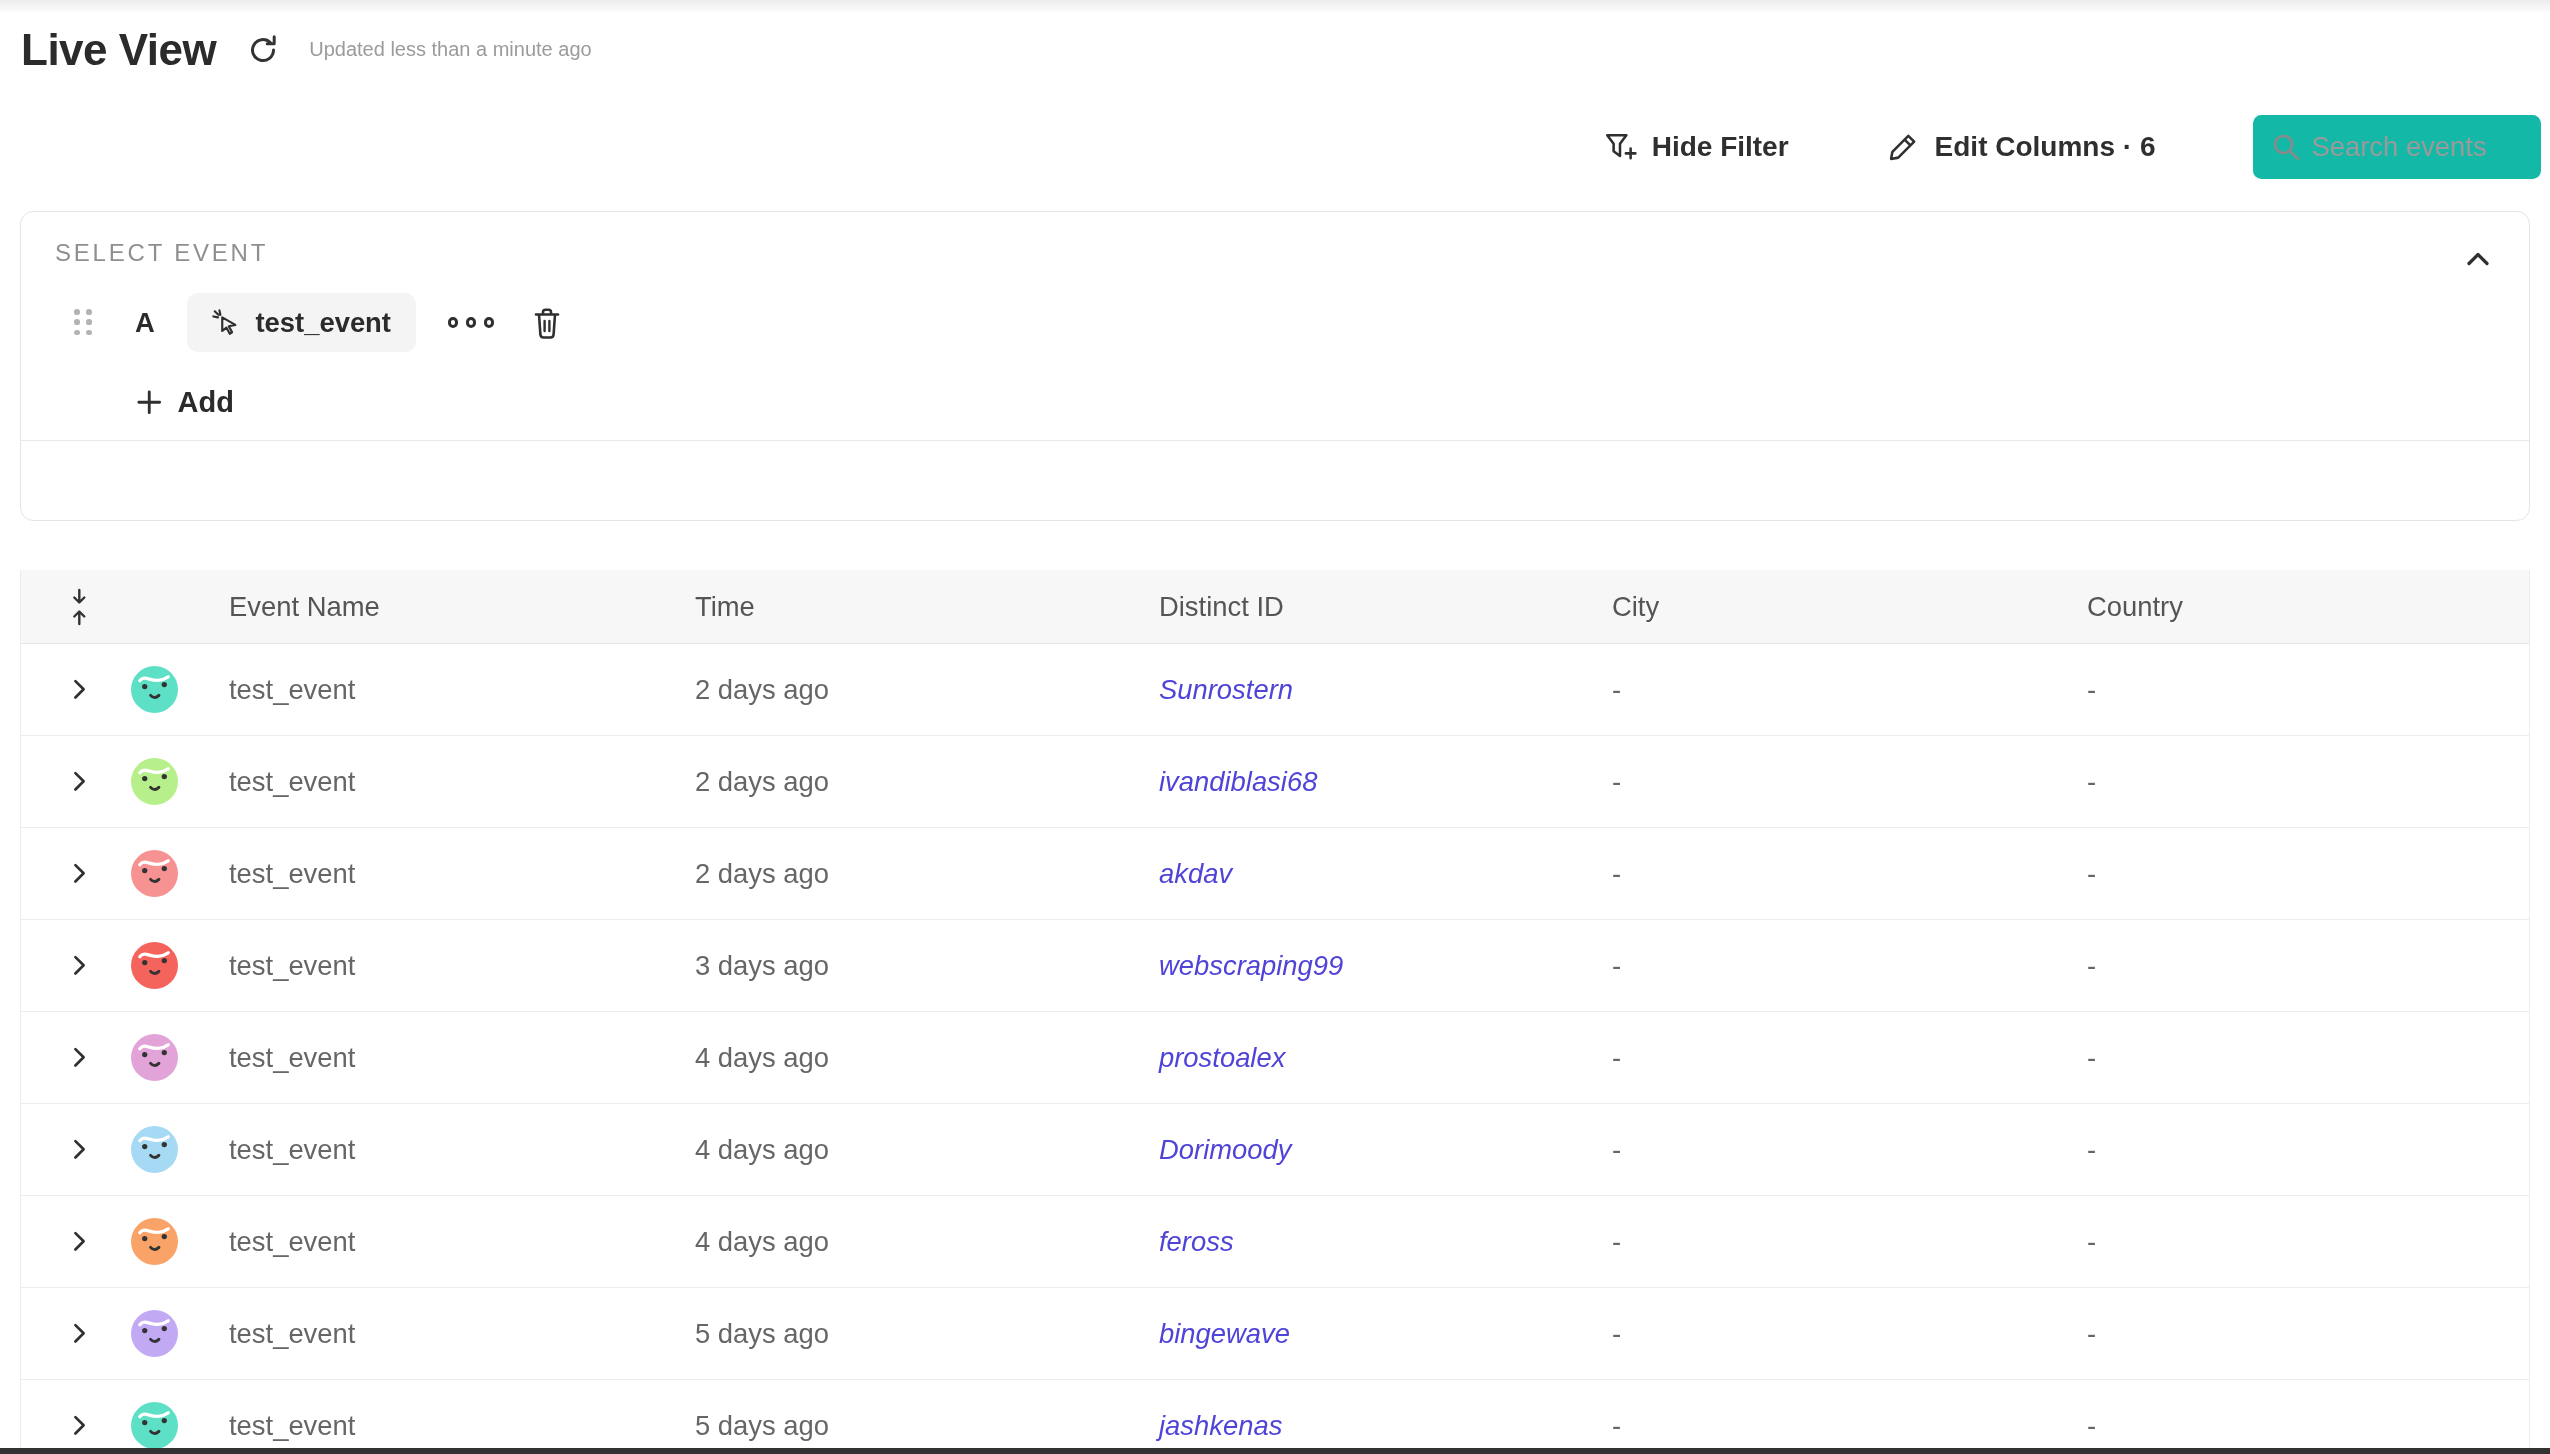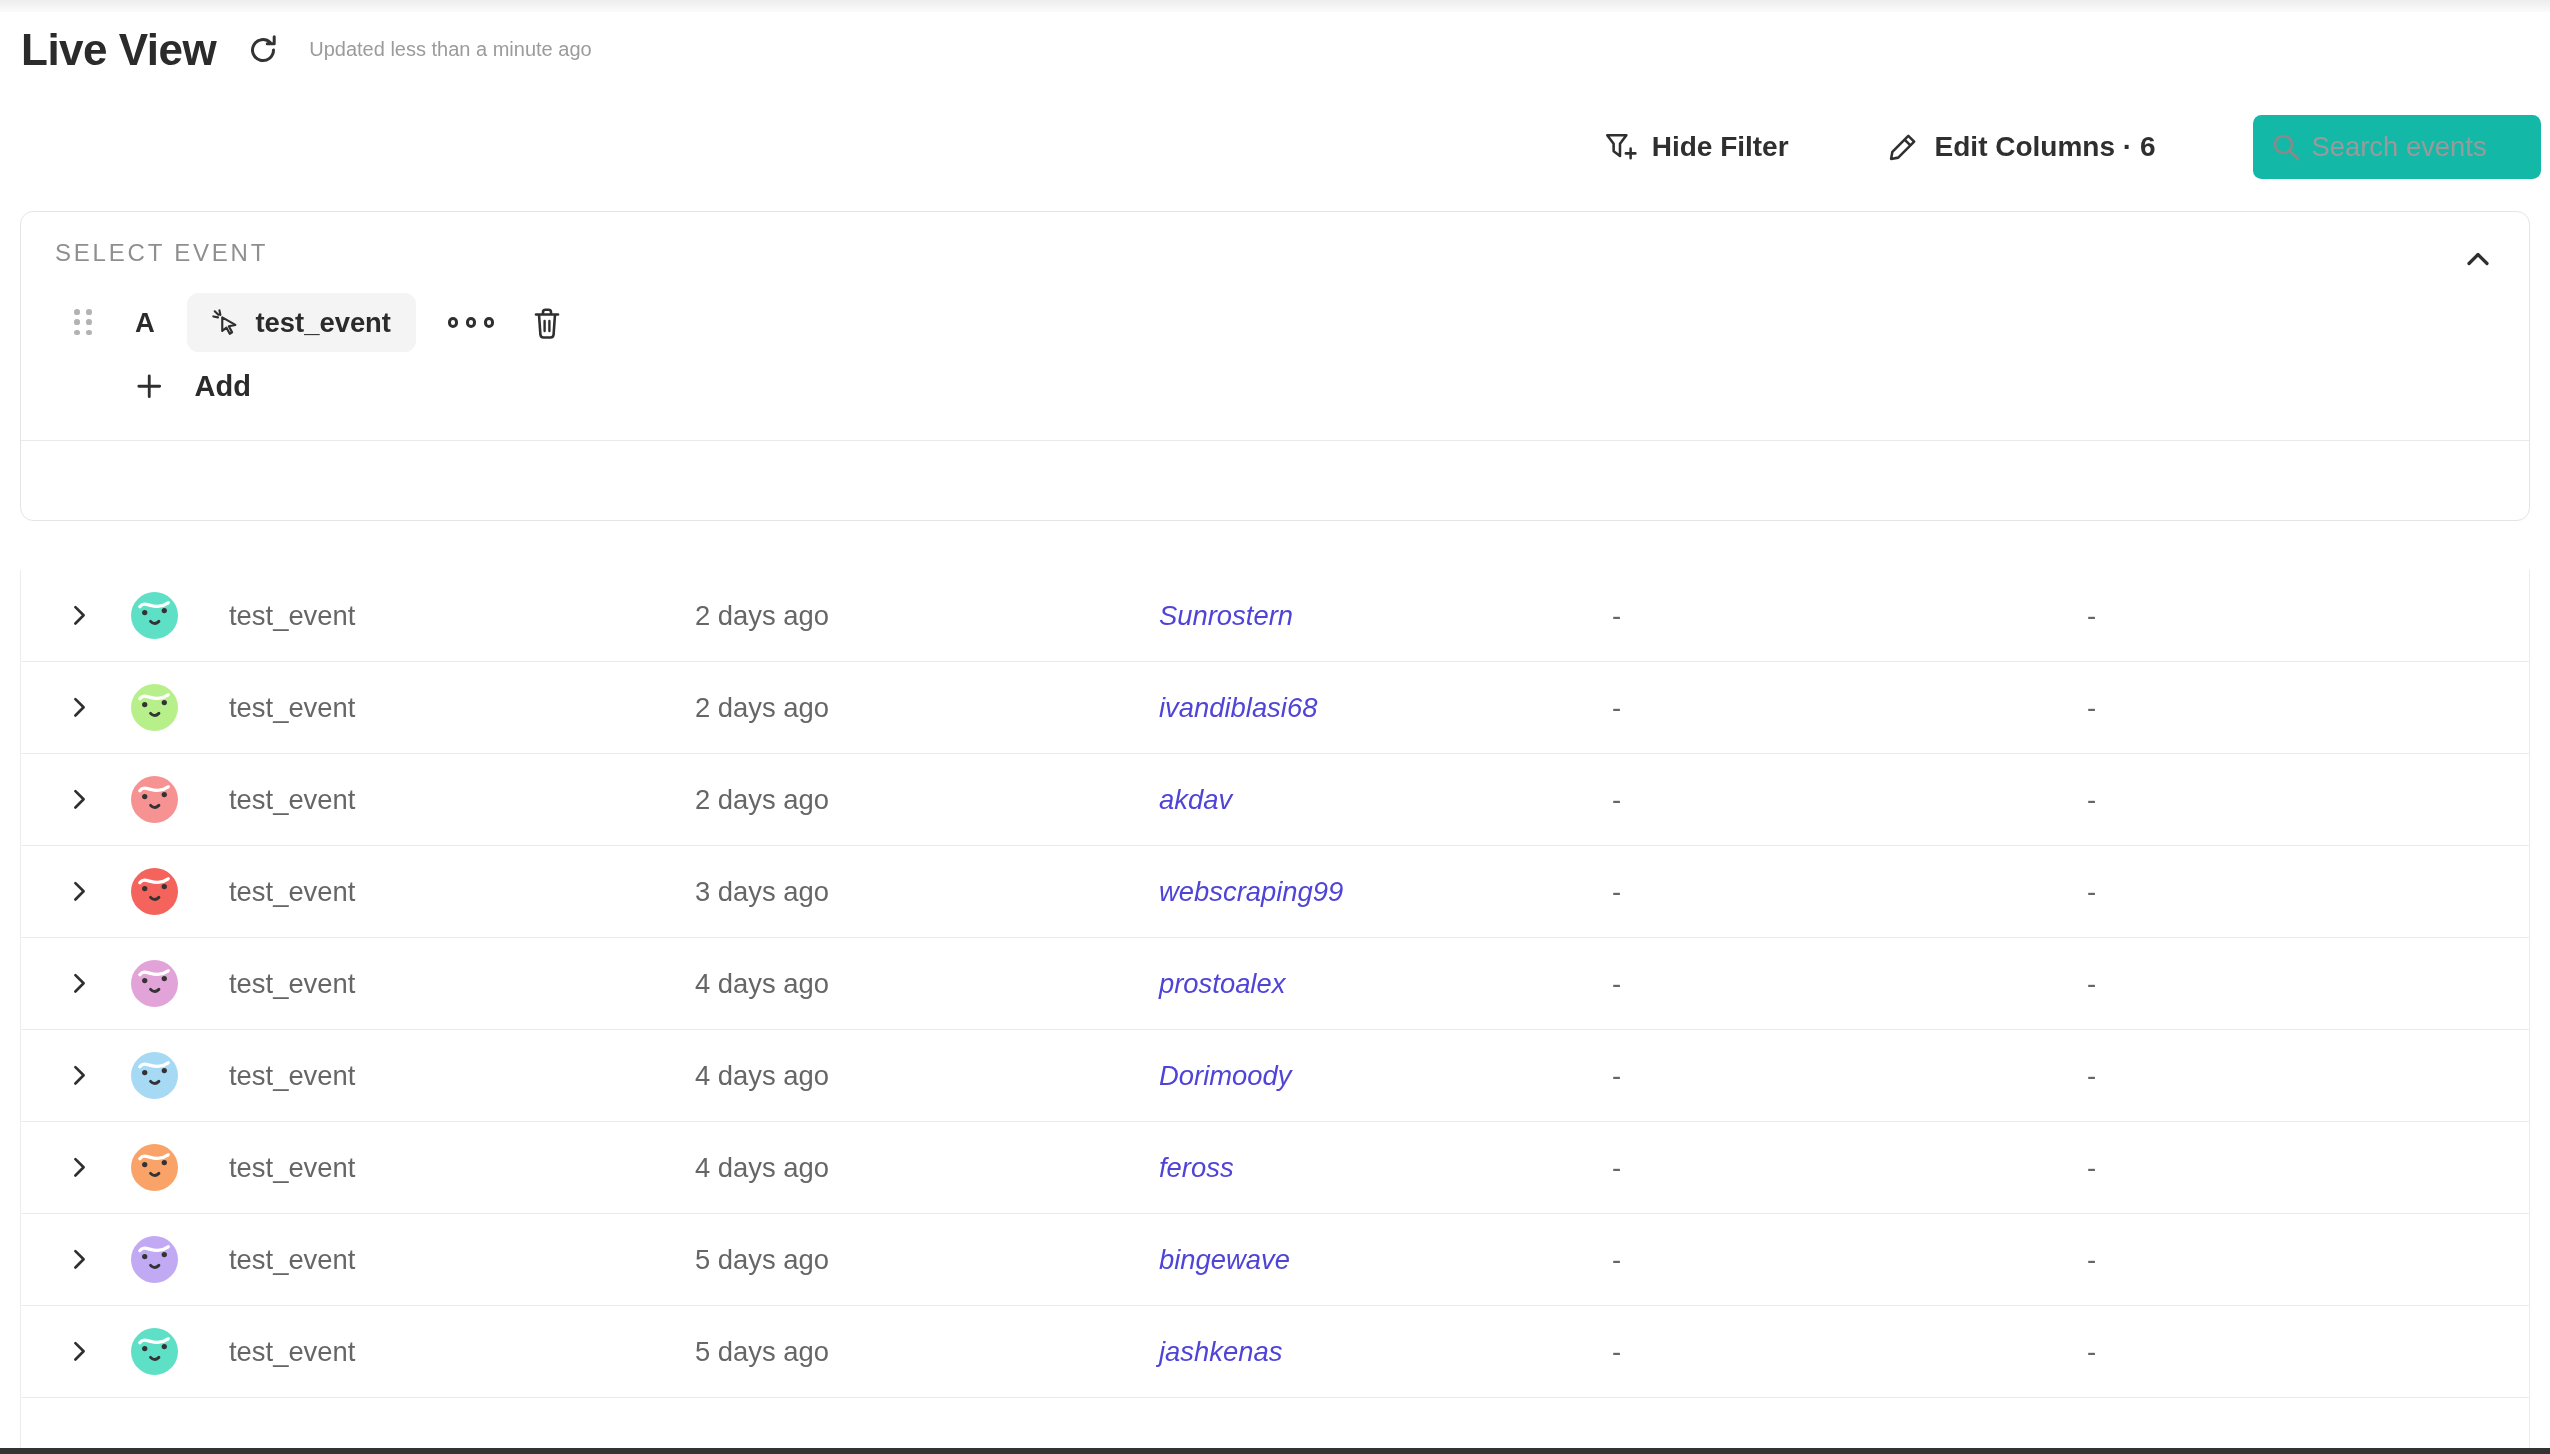--- a/index.html
+++ b/index.html
@@ -42,21 +42,21 @@
   .drag-handle { margin-left:19px; display:grid; grid-template-columns:repeat(2,6.6px); grid-auto-rows:6.6px;
                  gap:3.8px 5.7px; cursor:grab; }
   .drag-handle i { width:5.7px; height:5.7px; border-radius:50%; background:#b3b3b3; }
   .event-letter { width:28px; margin-left:38px; text-align:center; font-size:27.4px; font-weight:600; color:#2b2b2b; }
   .event-chip { margin-left:28px; display:flex; align-items:center; gap:14px; height:59px; padding:0 24.6px;
                 background:#f4f4f4; border:none; border-radius:11.4px; cursor:pointer;
                 font-family:inherit; font-size:27.4px; font-weight:600; color:#2b2b2b; }
   .more-dots { margin-left:32px; display:flex; gap:7.6px; background:transparent; border:none; cursor:pointer; }
   .more-dots i { width:10.4px; height:10.4px; border-radius:50%; border:3px solid #2f2f2f; }
   .trash-btn { margin-left:36px; background:transparent; border:none; cursor:pointer; display:grid; place-items:center; }
-  .add-row { margin-top:18px; margin-left:81px; display:flex; align-items:center; gap:32px;
+  .add-row { margin-top:34px; margin-left:81px; display:flex; align-items:center; gap:15px;
              background:transparent; border:none; cursor:pointer;
              font-family:inherit; font-size:29px; font-weight:600; color:#2b2b2b; }
   .divider { border-top:0.9px solid #e9e9e9; }
   .section-filters { height:80px; padding:0 34px; display:flex; align-items:center; }
 
   
   .table { position:absolute; left:20px; top:570px; width:2510px; bottom:0;
            border-left:0.9px solid var(--border); border-right:0.9px solid var(--border); overflow:hidden; }
   .tgrid { display:grid; grid-template-columns:95px 76px 503px 464px 453px 475px auto; align-items:center; }
   .thead { height:74px; background:#f7f7f7; border-bottom:0.9px solid #e5e5e5;
@@ -158,20 +158,36 @@
       <svg class="ic" width="26.5" height="26.5" viewBox="0 0 28 28" fill="none">
         <path d="M14 3 V25 M3 14 H25" stroke="#2f2f2f" stroke-width="3" stroke-linecap="round"></path>
       </svg>
       <span>Add</span>
     </button>
   </div>
   <div class="divider"></div>
 </div>
 
 <div class="table">
+  <div class="tgrid thead">
+    <div class="cell c-expand">
+      <button class="collapse-btn">
+        <svg class="ic" width="24.6" height="40" viewBox="0 0 24 40" fill="none">
+          <path d="M12 3 V15 M7 10.5 L12 15.5 L17 10.5" stroke="#333" stroke-width="2.4" stroke-linecap="round" stroke-linejoin="round"></path>
+          <path d="M12 37 V25 M7 29.5 L12 24.5 L17 29.5" stroke="#333" stroke-width="2.4" stroke-linecap="round" stroke-linejoin="round"></path>
+        </svg>
+      </button>
+    </div>
+    <div class="cell"></div>
+    <div class="cell h-name">Event Name</div>
+    <div class="cell">Time</div>
+    <div class="cell">Distinct ID</div>
+    <div class="cell">City</div>
+    <div class="cell">Country</div>
+  </div>
   <div id="table-body">
   <div class="tgrid trow">
     <div class="cell c-expand">
       <button class="row-chevron">
         <svg class="ic" width="21" height="24.6" viewBox="0 0 20 24" fill="none">
           <path d="M6 4 L14 12 L6 20" stroke="#2f2f2f" stroke-width="2.6" stroke-linecap="round" stroke-linejoin="round"></path>
         </svg>
       </button>
     </div>
     <div class="cell c-avatar">

